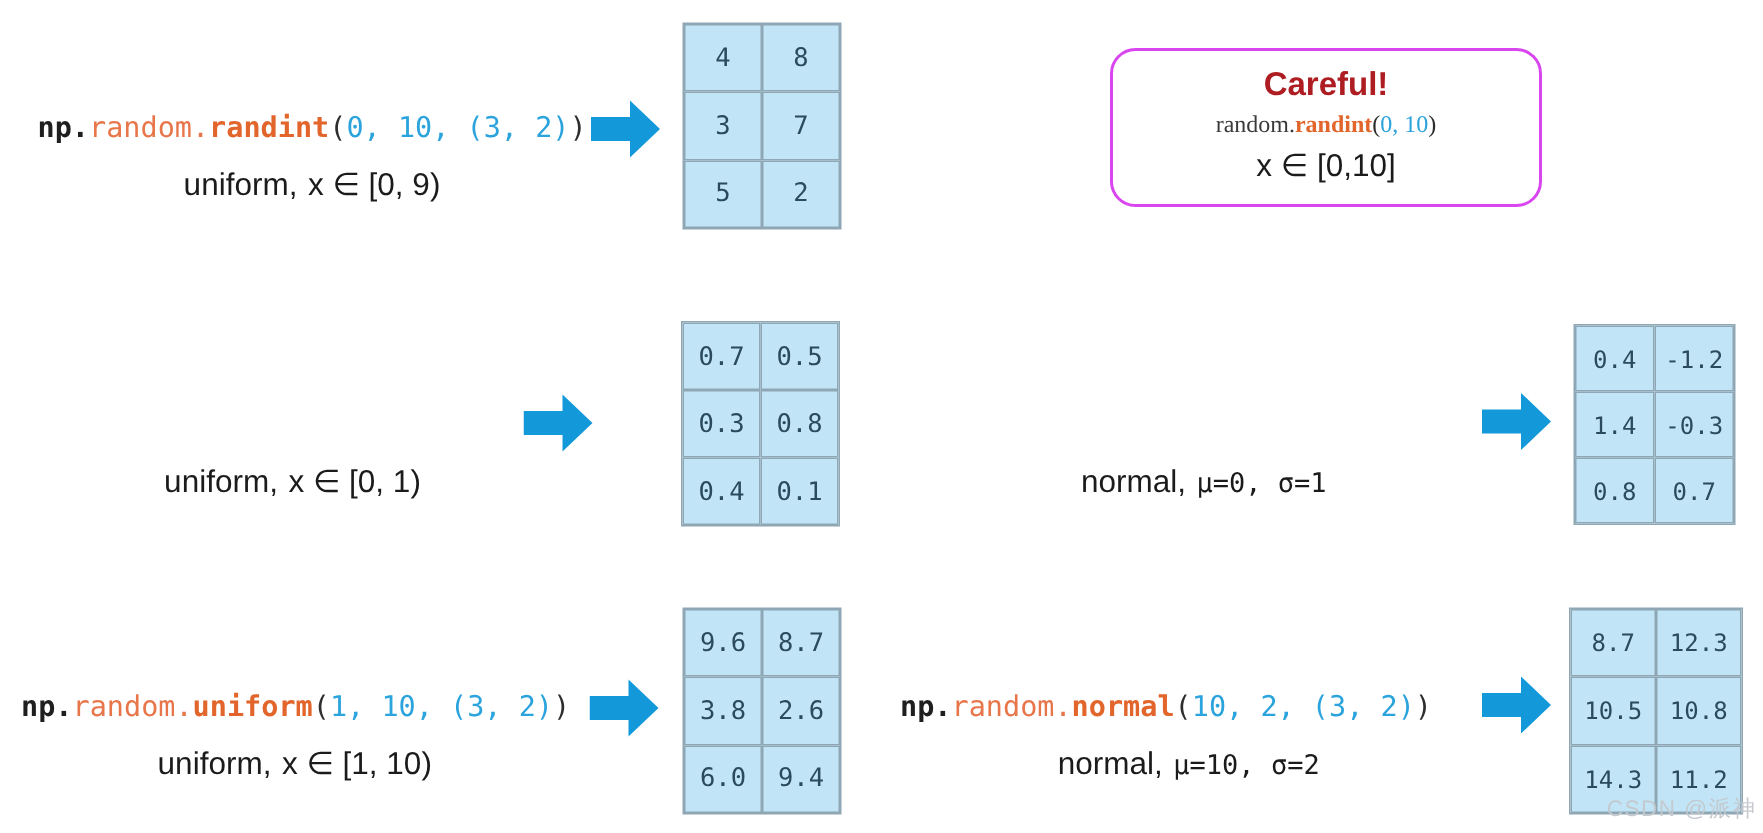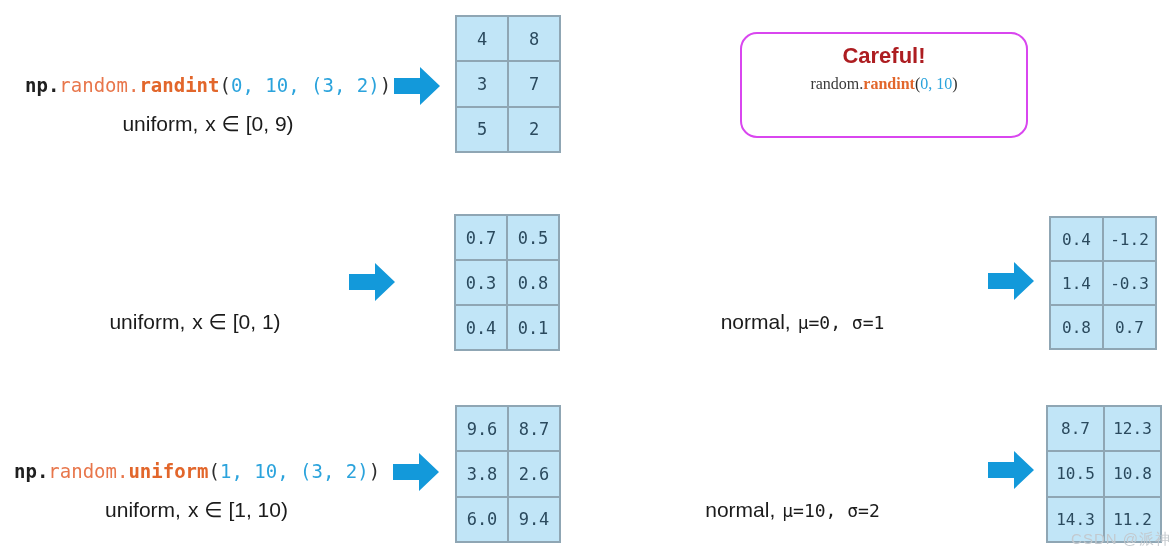--- a/index.html
+++ b/index.html
@@ -82,20 +82,21 @@
     <div class="cell">8</div>
     <div class="cell">3</div>
     <div class="cell">7</div>
     <div class="cell">5</div>
     <div class="cell">2</div>
   </div>
 
   <div class="careful">
     <div class="careful-title">Careful!</div>
     <div class="careful-code"><span>random.</span><span class="fn">randint</span><span class="par">(</span><span class="num">0, 10</span><span class="par">)</span></div>
+    <div class="careful-range">x ∈ [0,10]</div>
   </div>
 
   <div class="sub" style="left:25px;top:309px;width:340px"><span class="sub-text">uniform,</span><span class="sub-math">x ∈ [0, 1)</span></div>
   <div class="arrow" style="left:349px;top:262px">
       <svg width="47" height="40" viewBox="0 0 47 40">
         <polygon points="0,12 26,12 26,1 46,20 26,39 26,28 0,28"></polygon>
       </svg>
     </div>
   <div class="matrix" style="left:454px;top:214px;width:106px;height:137px">
     <div class="cell">0.7</div>
@@ -130,20 +131,21 @@
     </div>
   <div class="matrix" style="left:455px;top:405px;width:106px;height:138px">
     <div class="cell">9.6</div>
     <div class="cell">8.7</div>
     <div class="cell">3.8</div>
     <div class="cell">2.6</div>
     <div class="cell">6.0</div>
     <div class="cell">9.4</div>
   </div>
 
+  <div class="code" style="left:600px;top:459px;width:385px"><span class="pre">np.</span><span class="mod">random.</span><span class="fn">normal</span><span class="par">(</span><span class="num">10, 2, (3, 2)</span><span class="par">)</span></div>
   <div class="sub mono" style="left:600px;top:497px;width:385px"><span class="sub-text">normal,</span><span class="sub-math">μ=10, σ=2</span></div>
   <div class="arrow" style="left:988px;top:450px">
       <svg width="47" height="40" viewBox="0 0 47 40">
         <polygon points="0,12 26,12 26,1 46,20 26,39 26,28 0,28"></polygon>
       </svg>
     </div>
   <div class="matrix m-sm" style="left:1046px;top:405px;width:116px;height:138px">
     <div class="cell">8.7</div>
     <div class="cell">12.3</div>
     <div class="cell">10.5</div>

